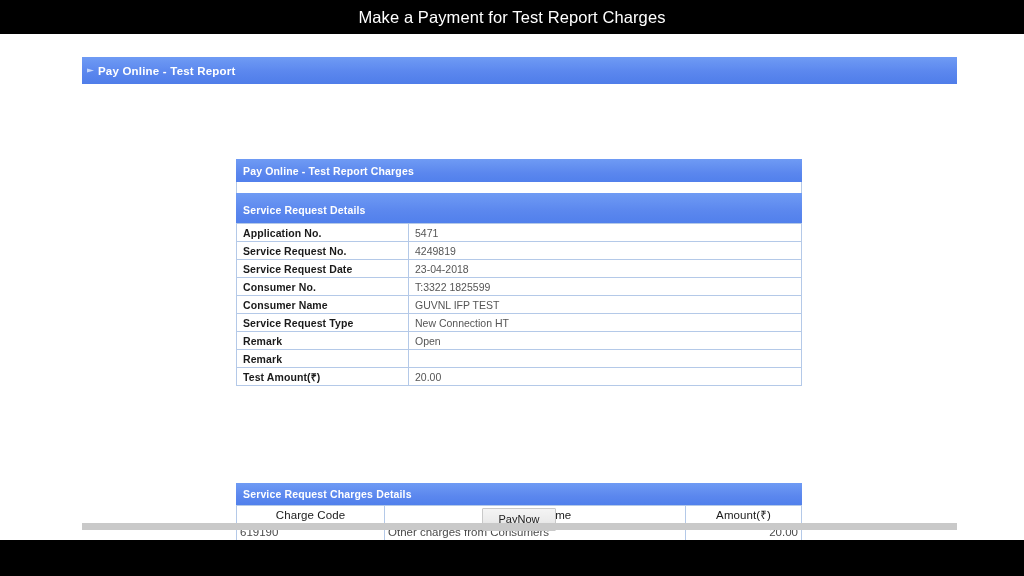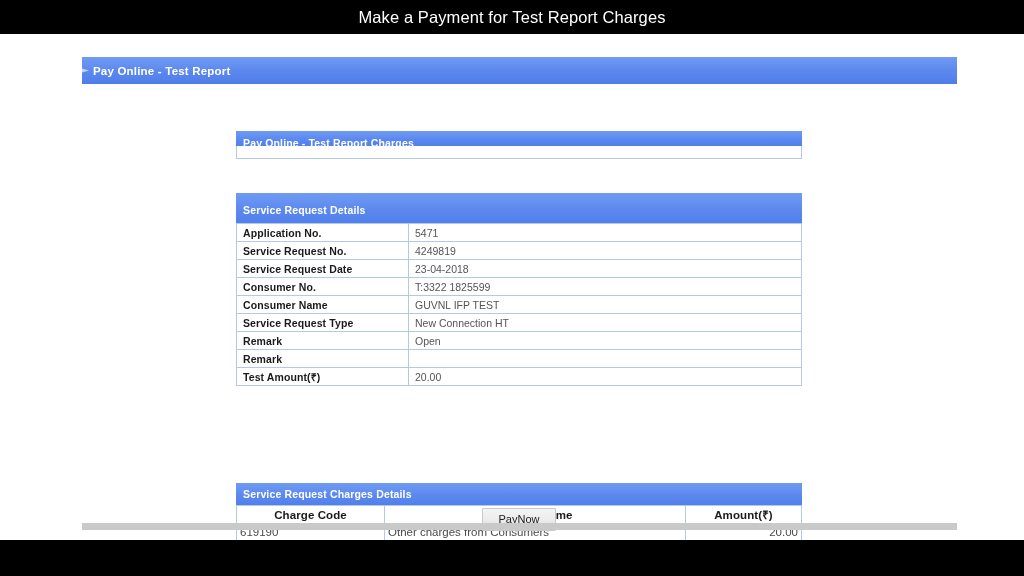--- a/index.html
+++ b/index.html
@@ -54,20 +54,21 @@
   .app-bar {
     position: absolute;
     left: 82px;
     top: 23px;
     width: 875px;
     height: 27px;
     background: linear-gradient(180deg, #6f9bf4 0%, #5b87ee 55%, #4f7de9 100%);
     display: flex;
     align-items: center;
     box-sizing: border-box;
+    padding-left: 5px;
   }
   .app-bar-marker {
     width: 7px;
     height: 7px;
     background: #c3d6fb;
     margin-right: 4px;
     flex: 0 0 auto;
     clip-path: polygon(0 20%, 100% 50%, 0 80%);
   }
   .app-bar-title {
@@ -94,22 +95,23 @@
     white-space: nowrap;
   }
 
   
   #panel-pay-online {
     left: 236px;
     top: 97px;
     width: 566px;
   }
   #panel-pay-online .panel-header {
-    height: 15px;
+    height: 23px;
     line-height: 15px;
+    margin-top: 28px;
   }
   .panel-body-strip {
     height: 13px;
     background: #ffffff;
     border: 1px solid #b4c9e8;
     border-top: none;
     box-sizing: border-box;
   }
 
   
@@ -169,21 +171,21 @@
   table.charges-table th,
   table.charges-table td {
     border: 1px solid #b4c9e8;
     height: 17px;
     box-sizing: border-box;
     font-size: 11.5px;
     overflow: hidden;
     white-space: nowrap;
   }
   table.charges-table th {
-    font-weight: bold;
+    font-weight: normal;
     color: #1a1a1a;
     text-align: center;
     letter-spacing: .1px;
   }
   table.charges-table td {
     font-weight: normal;
     color: #4a4a4a;
     padding: 0 3px;
   }
   .col-code   { width: 148px; }

